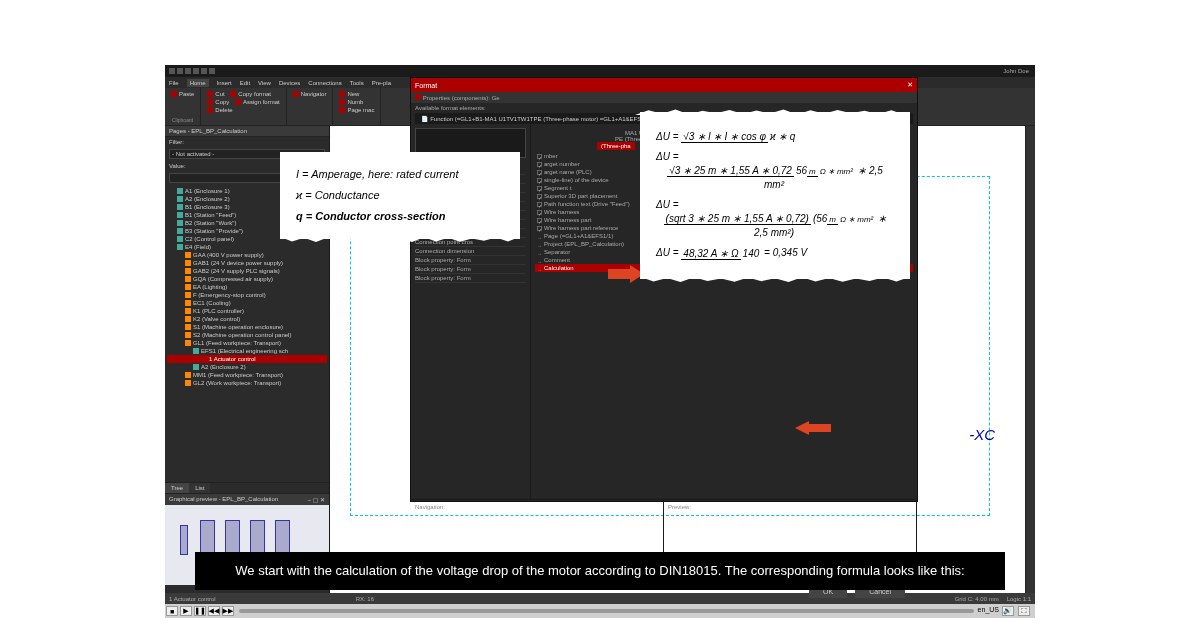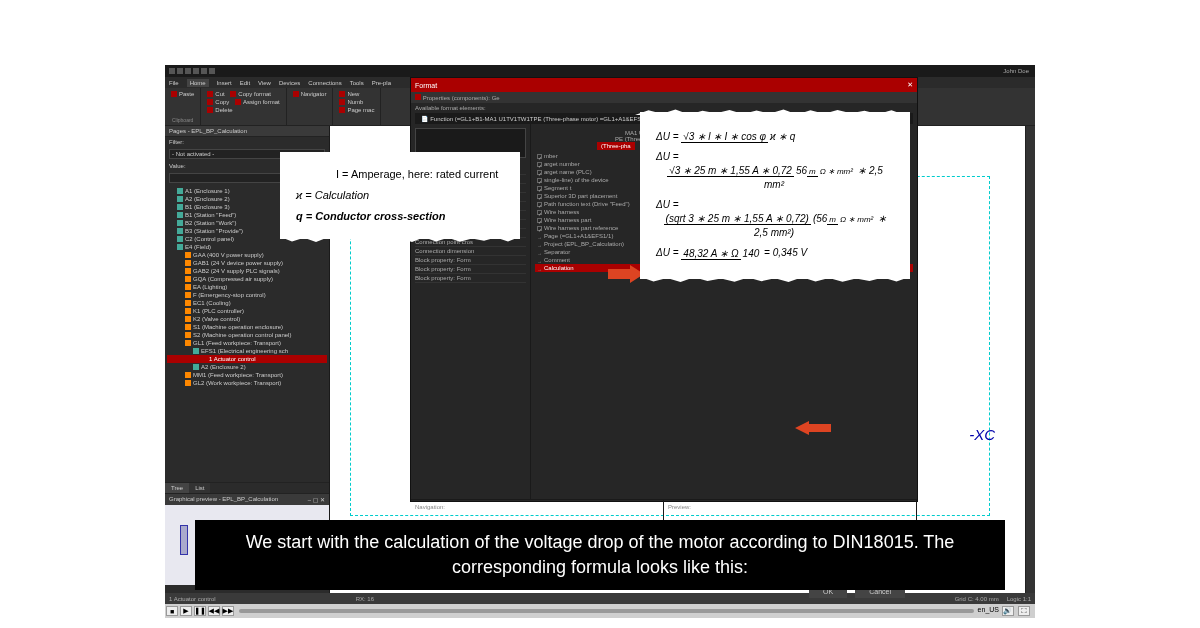--- a/index.html
+++ b/index.html
@@ -71,21 +71,21 @@
 .note-right { left: 640px; top: 112px; width: 270px; font-size: 10px; line-height: 1.4; }
 .note-right .tl { position: absolute; left: -5px; top: -3px; width: 100%; height: 6px; background: #fff; clip-path: polygon(0 100%, 5% 20%, 10% 80%, 15% 10%, 20% 90%, 25% 30%, 30% 70%, 35% 15%, 40% 85%, 45% 25%, 50% 75%, 55% 10%, 60% 90%, 65% 20%, 70% 80%, 75% 15%, 80% 70%, 85% 30%, 90% 85%, 95% 20%, 100% 100%); }
 .frac { display: inline-block; vertical-align: middle; text-align: center; font-size: 10px; }
 .frac .num { border-bottom: 1px solid #000; padding: 0 2px; }
 .frac .den { padding: 0 2px; }
 .eq-row { margin: 6px 0; font-style: italic; }
 
 .red-arrow { position: absolute; z-index: 8; }
 .red-arrow svg { display: block; }
 
-.caption { position: absolute; left: 195px; bottom: 38px; width: 810px; background: #000; color: #fff; font-size: 18px; padding: 10px 20px; text-align: center; z-index: 12; line-height: 1.4; }
+.caption { position: absolute; left: 195px; bottom: 38px; width: 810px; background: #000; color: #fff; font-size: 13px; padding: 10px 20px; text-align: center; z-index: 12; line-height: 1.4; }
 
 .player { position: absolute; left: 165px; bottom: 10px; width: 870px; height: 14px; background: #cfcfcf; display: flex; align-items: center; font-size: 7px; z-index: 2; }
 .player-btn { width: 12px; height: 10px; background: #eee; border: 1px solid #999; margin: 0 1px; cursor: pointer; display: flex; align-items: center; justify-content: center; }
 .progress { flex: 1; height: 4px; background: #999; margin: 0 4px; border-radius: 2px; }
 .player-right { display: flex; gap: 2px; padding-right: 4px; }
 .xc-label { position: absolute; right: 30px; top: 300px; color: #00a; font-size: 15px; font-style: italic; z-index: 3; }
 </style>
 </head>
 <body>
 
@@ -399,22 +399,22 @@
       </div>
     </div>
     <div class="dlg-footer">
       <button class="dlg-btn">OK</button>
       <button class="dlg-btn">Cancel</button>
     </div>
   </div>
 </div>
 
 <div class="overlay-note torn note-left" id="note-left">
-    <div style=" margin-left: 40px;">I = Amperage, here: rated current</div>
-    <div style="font-style: italic;">ϰ = Calculation</div>
+    <div style="font-style: italic;">I = Amperage, here: rated current</div>
+    <div style="font-style: italic;">ϰ = Conductance</div>
     <div style="font-style: italic; font-weight: bold;">q = Conductor cross-section</div>
   </div>
 
 <div class="overlay-note torn note-right">
   <div class="tl"></div>
   <div class="eq-row">ΔU = <span class="frac"><span class="num">√3 ∗ l ∗ I ∗ cos φ</span><span class="den">ϰ ∗ q</span></span></div>
   <div class="eq-row">ΔU = <span class="frac"><span class="num">√3 ∗ 25 m ∗ 1,55 A ∗ 0,72</span><span class="den"><span>56</span><span class="frac" style="font-size:8px"><span class="num">m</span><span class="den">Ω ∗ mm²</span></span><span> ∗ 2,5 mm²</span></span></span></div>
   <div class="eq-row">ΔU = <span class="frac"><span class="num">(sqrt 3 ∗ 25 m ∗ 1,55 A ∗ 0,72)</span><span class="den"><span>(56</span><span class="frac" style="font-size:8px"><span class="num">m</span><span class="den">Ω ∗ mm²</span></span><span> ∗ 2,5 mm²)</span></span></span></div>
   <div class="eq-row">ΔU = <span class="frac"><span class="num">48,32 A ∗ Ω</span><span class="den">140</span></span><span> = 0,345 V</span></div>
 </div>

